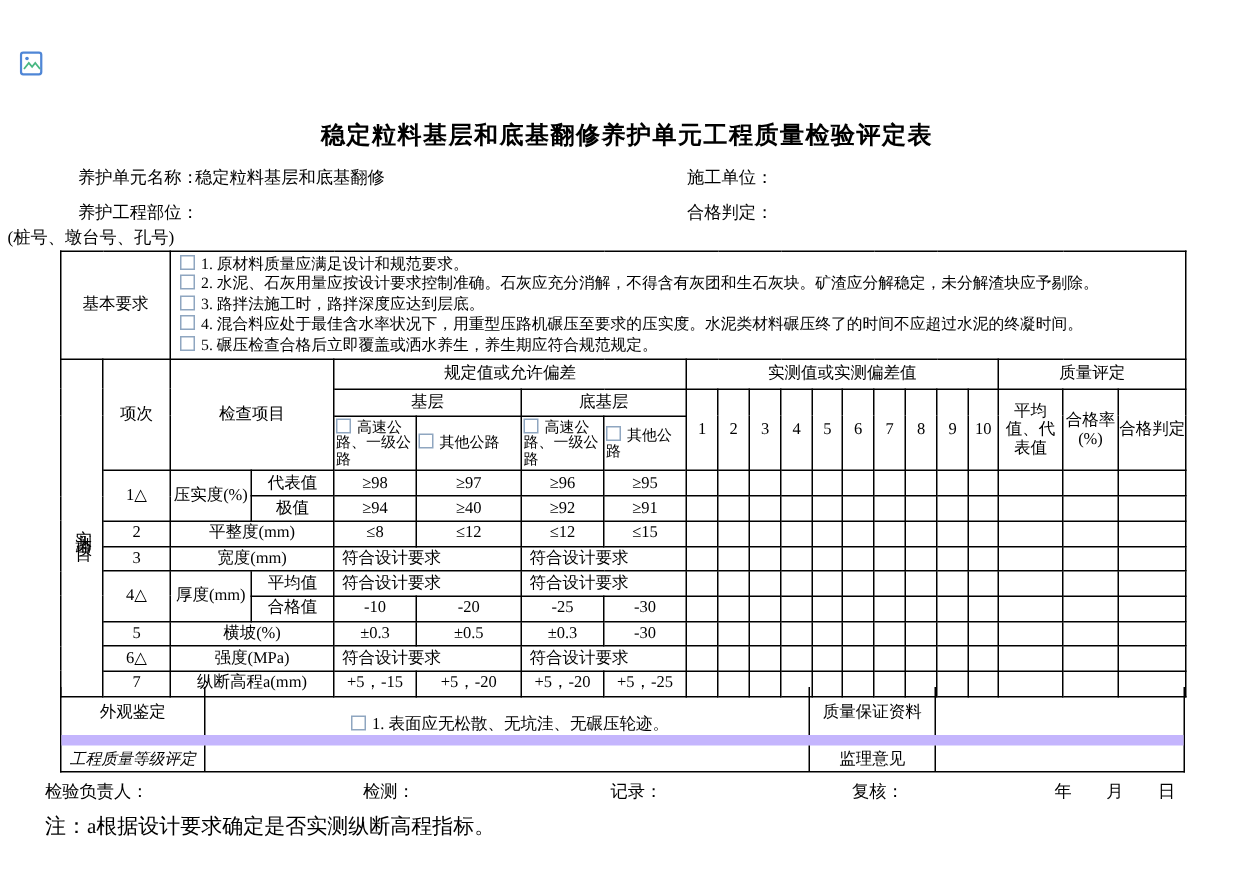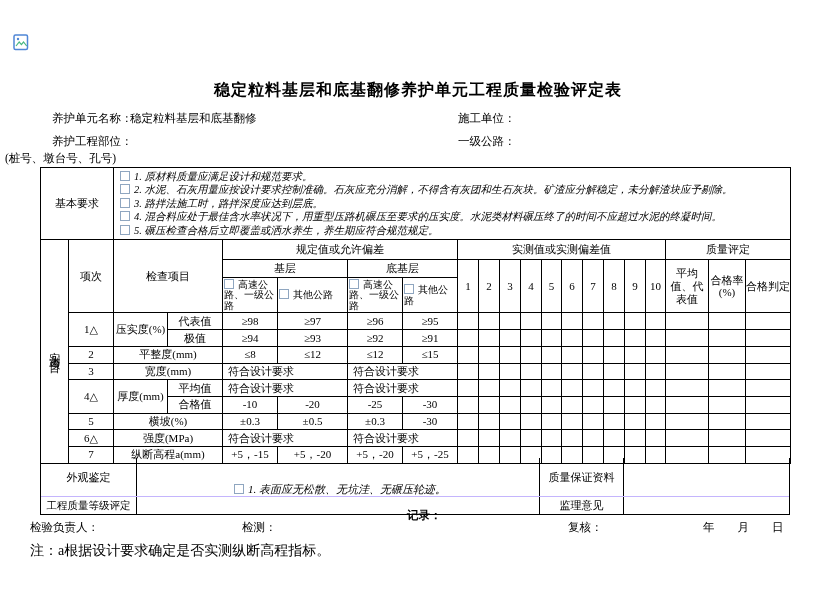--- a/index.html
+++ b/index.html
@@ -5,57 +5,57 @@
   html,body{margin:0;padding:0;}
   body{width:836px;height:591px;background:#fff;color:#000;position:relative;overflow:hidden;
        font-family:"Liberation Serif","DejaVu Serif",serif;}
   .abs{position:absolute;}
   #title{top:80px;left:0;width:836px;text-align:center;font-weight:bold;font-size:16px;letter-spacing:1px;}
   .info{font-size:11.5px;white-space:nowrap;}
   
   #main{position:absolute;left:40px;top:167px;width:750px;border-collapse:collapse;table-layout:fixed;}
   #main td{border:1px solid #000;font-size:11px;text-align:center;padding:0;overflow:hidden;line-height:1.15;}
   #main td.bc{text-align:left;padding:2px 0 2px 6px;vertical-align:middle;}
-  .bline{height:13.4px;line-height:13.4px;white-space:nowrap;font-size:10.5px;font-style:italic;}
+  .bline{height:13.4px;line-height:13.4px;white-space:nowrap;font-size:10.5px;}
   .cb{display:inline-block;width:8px;height:8px;border:1px solid #8fa6c0;background:#fff;
       vertical-align:-1px;margin-right:4px;}
   #main td.vert{writing-mode:vertical-lr;letter-spacing:4px;font-size:11px;}
   #main td.road{font-size:10px;line-height:10.5px;text-align:left;padding:1px 1px;vertical-align:middle;}
   #main td.lft{text-align:left;padding-left:5px;}
   
   .bot{position:absolute;left:40px;top:458px;width:750px;height:57px;box-sizing:border-box;
        border:1px solid #000;border-top:none;}
   .brow{display:flex;}
-  .brow1{height:39px;border-bottom:1px solid #c4b5fd;box-sizing:border-box;}
+  .brow1{height:39px;border-bottom:7px solid #c4b5fd;box-sizing:border-box;}
   .brow2{height:17px;}
   .bcell{box-sizing:border-box;display:flex;align-items:center;justify-content:center;font-size:11px;}
   .bcell+.bcell{border-left:1px solid #000;}
   .cont{flex-direction:row;align-items:flex-end;justify-content:center;padding-left:4px;gap:20px;}
   .cont .bline{font-size:11px;}
-  .grade{font-size:10.5px;}
+  .grade{font-size:10.5px;font-style:italic;}
   .ft{font-size:11.5px;white-space:nowrap;}
 </style>
 </head>
 <body>
 
 <div class="abs" style="left:13px;top:33px;width:17px;height:19px;">
   <svg width="17" height="19" viewBox="0 0 17 19">
     <rect x="1" y="2" width="13.5" height="14.5" rx="1.5" fill="none" stroke="#4f86d6" stroke-width="1.5"></rect>
     <path d="M3 13 l3.2-4 2.2 2.6 L10.5 9 l3.2 4" fill="none" stroke="#49b882" stroke-width="1.2"></path>
     <circle cx="5" cy="6" r="1.2" fill="#4f86d6"></circle>
   </svg>
 </div>
 
 <div class="abs" id="title">稳定粒料基层和底基翻修养护单元工程质量检验评定表</div>
 
 <span class="abs info" style="left:52px;top:111px;">养护单元名称：</span>
 <span class="abs info" style="left:130px;top:111px;">稳定粒料基层和底基翻修</span>
 <span class="abs info" style="left:458px;top:111px;">施工单位：</span>
 <span class="abs info" style="left:52px;top:134px;">养护工程部位：</span>
-<span class="abs info" style="left:458px;top:134px;">一级公路：</span>
+<span class="abs info" style="left:458px;top:134px;">合格判定：</span>
 <span class="abs info" style="left:5px;top:151px;">(桩号、墩台号、孔号)</span>
 
 <table id="main">
   <colgroup>
     <col style="width:28px">
       <col style="width:45px">
       <col style="width:54px">
       <col style="width:55px">
     <col style="width:55px">
       <col style="width:70px">
@@ -135,21 +135,21 @@
         <td class="e"></td>
         <td class="e"></td>
         <td class="e"></td>
         <td class="e"></td>
         <td class="e"></td>
         <td class="e"></td>
   </tr>
   <tr style="height:16.7px">
     <td>极值</td>
     <td>≥94</td>
-    <td>≥93</td>
+    <td>≥40</td>
     <td>≥92</td>
     <td>≥91</td>
     <td class="e"></td>
         <td class="e"></td>
         <td class="e"></td>
         <td class="e"></td>
         <td class="e"></td>
         <td class="e"></td>
         <td class="e"></td>
         <td class="e"></td>
@@ -315,16 +315,16 @@
   <div class="brow brow2">
     <div class="bcell grade" style="width:95px">工程质量等级评定</div>
     <div class="bcell" style="width:403px"></div>
     <div class="bcell" style="width:84px">监理意见</div>
     <div class="bcell" style="flex:1"></div>
   </div>
 </div>
 
 <span class="abs ft" style="left:30px;top:520px;">检验负责人：</span>
 <span class="abs ft" style="left:224px;top:520px;margin-left:18px;">检测：</span>
-<span class="abs ft" style="left:407px;top:508px;font-weight:bold;">记录：</span>
+<span class="abs ft" style="left:407px;top:520px;">记录：</span>
 <span class="abs ft" style="left:568px;top:520px;">复核：</span>
 <span class="abs ft" style="left:703px;top:520px;">年　　月　　日</span>
 <span class="abs" style="left:30px;top:542px;font-size:14px;">注：a根据设计要求确定是否实测纵断高程指标。</span>
 
 </body></html>

